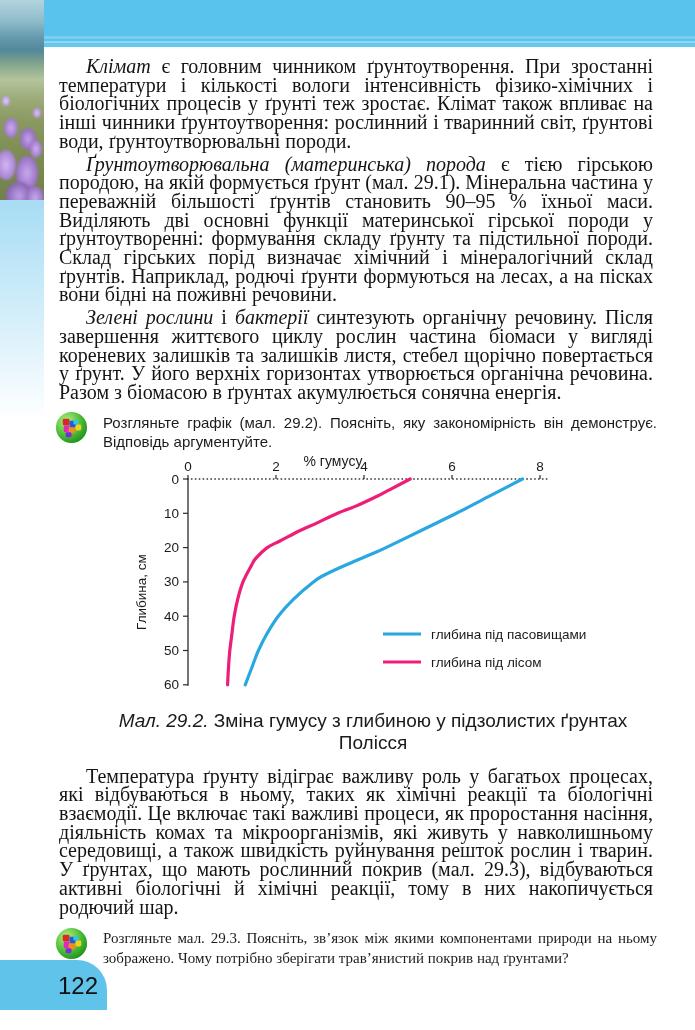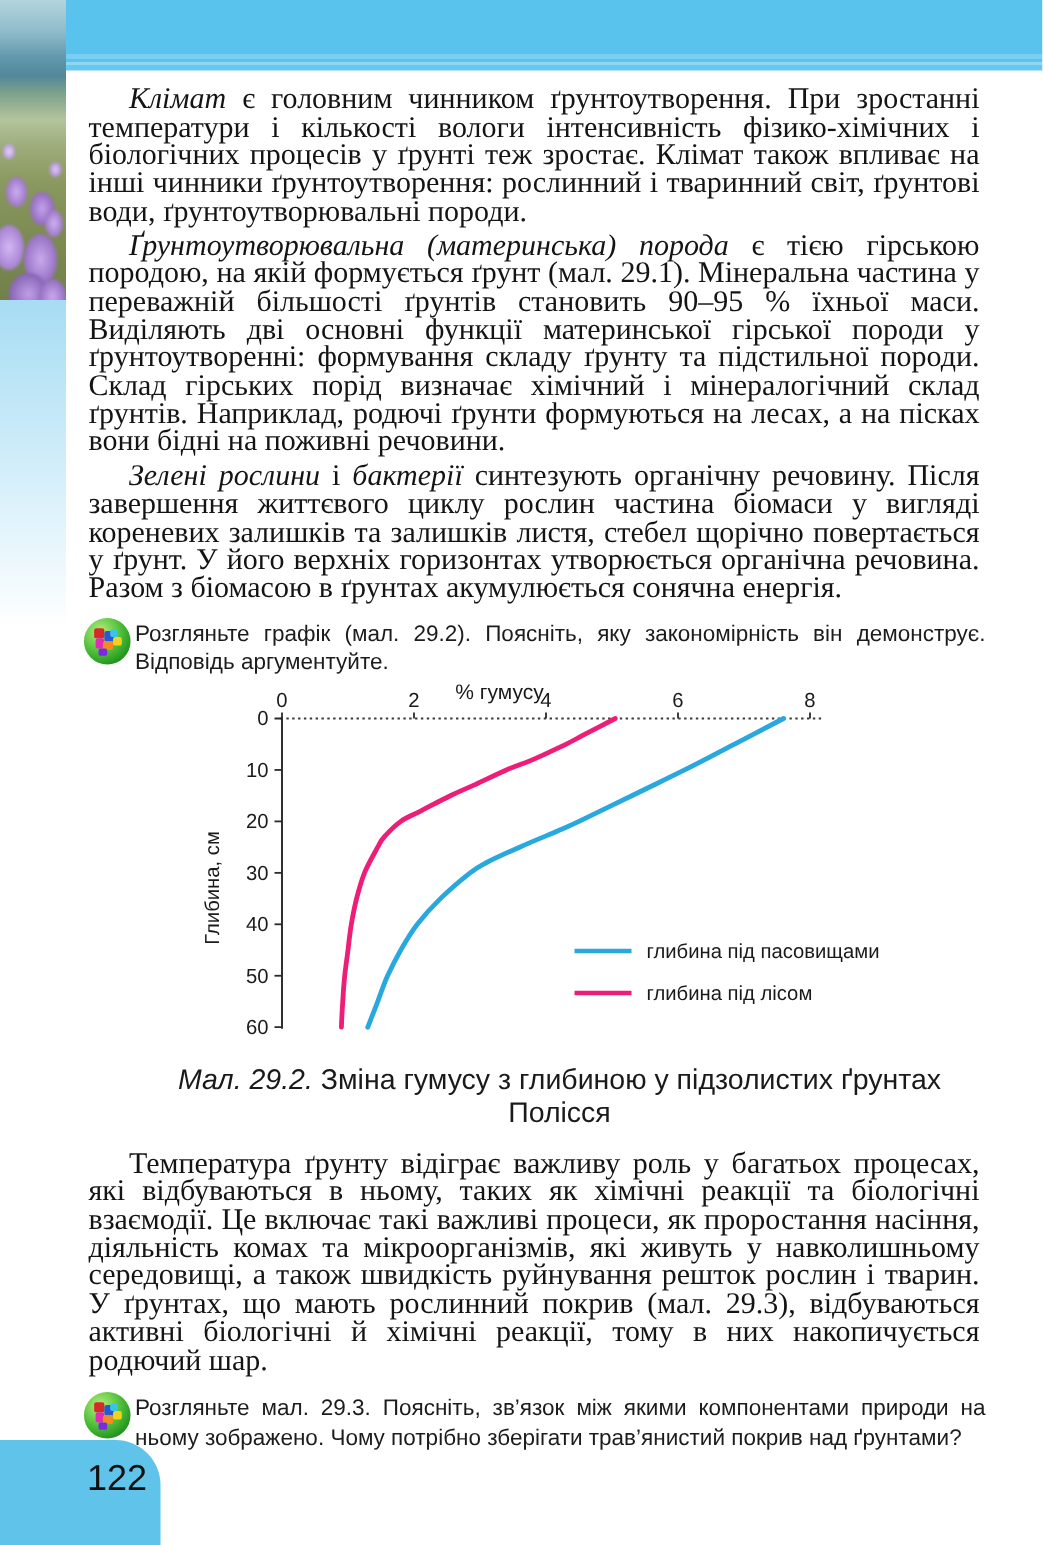--- a/index.html
+++ b/index.html
@@ -15,40 +15,40 @@
   .left-strip{
     position:absolute;left:0;top:200px;width:44px;height:220px;
     background:linear-gradient(to bottom,#a7dcf4 0%,#cdecf9 45%,rgba(255,255,255,0) 100%);
   }
   .photo{
     position:absolute;left:0;top:0;width:44px;height:210px;overflow:hidden;
     background:linear-gradient(180deg,#b3d4dd 0%,#8fbccb 10%,#6499ad 18%,#53889b 24%,#7fa38b 30%,#b4c49c 38%,#9cab79 47%,#8a995f 58%,#7d8c52 74%,#6f7e48 100%);
   }
   .photo .blob{position:absolute;border-radius:50%;filter:blur(1px);}
   .page-tab{
-    position:absolute;left:0;top:960px;width:107px;height:70px;
+    position:absolute;left:0;top:960px;width:107px;height:50px;
     background:#5fc3ea;border-top-right-radius:30px;
     font-family:"Liberation Sans",sans-serif;font-size:24px;color:#101010;
   }
   .page-tab span{position:absolute;left:58px;top:12px;}
   
   .content{position:absolute;left:55px;top:47px;width:602px;}
   .para{
     margin:4px;font-size:20px;line-height:18.7px;text-align:justify;text-indent:27px;
   }
   .para .lead{font-style:italic;}
   .p1{margin-top:10px;}
   .p4{margin-top:13px;}
   
-  .task{display:flex;gap:2px;align-items:flex-start;font-family:"Liberation Sans",sans-serif;}
+  .task{display:flex;gap:15px;align-items:flex-start;font-family:"Liberation Sans",sans-serif;}
   .task .txt{font-size:15px;line-height:19.5px;color:#1c1c1c;text-align:justify;padding-top:2px;}
   .task-icon{flex:0 0 33px;width:33px;height:33px;}
   .task1{margin-top:9px;}
   .task2{margin-top:15px;}
-  .task3{margin-top:11px;}
+  .task3{margin-top:11px;font-family:Liberation Serif, serif;}
   
   .chart-wrap{margin-top:3px;margin-left:78px;width:520px;height:250px;}
   .caption{
     margin-top:5px;text-align:center;padding-left:34px;
     font-family:"Liberation Sans",sans-serif;font-size:19px;color:#1a1a1a;
   }
   .caption .cap-label{font-style:italic;}
   svg text{font-family:"Liberation Sans",sans-serif;fill:#1a1a1a;}
 </style>
 </head>

